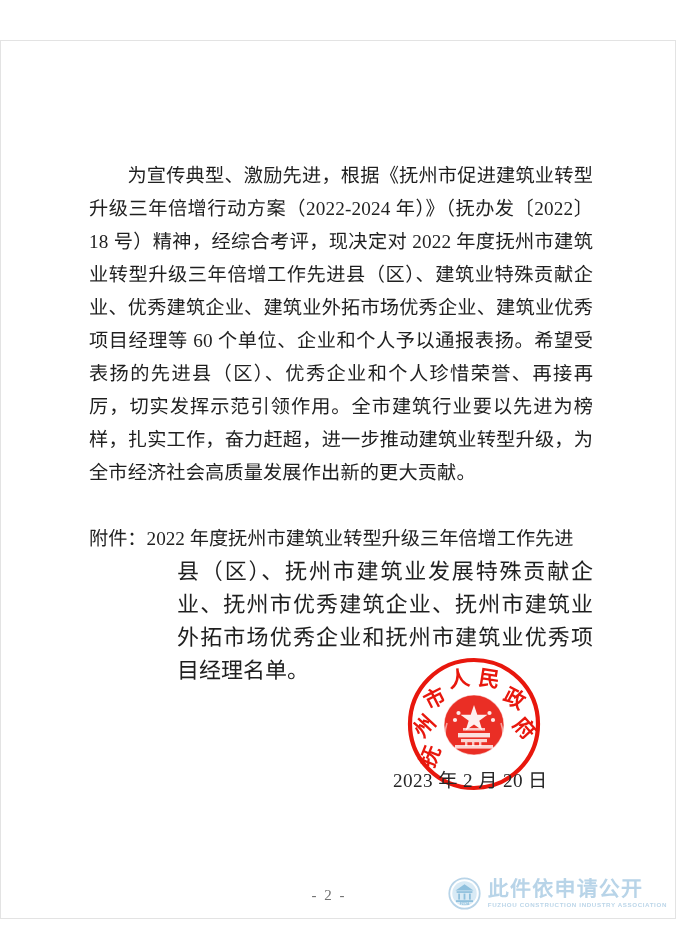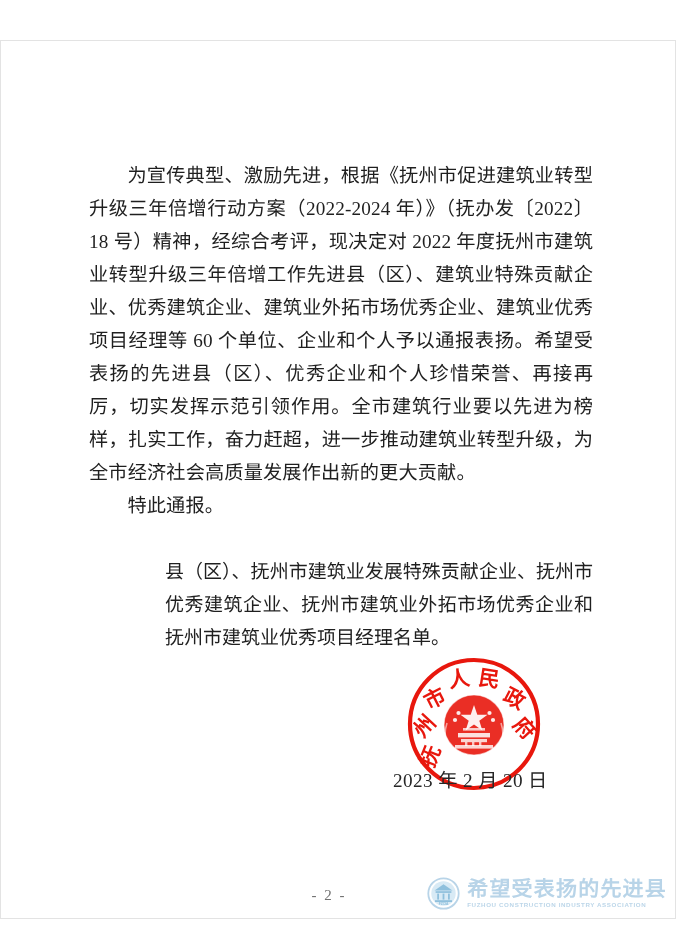--- a/index.html
+++ b/index.html
@@ -55,21 +55,21 @@
     font-size: 19.2px;
     line-height: 33px;
     color: #1f1f1f;
     text-align: justify;
     text-justify: inter-character;
     padding-left: 2em;
     text-indent: -2em;
   }
   .attach-cont {
     margin: 0;
-    font-size: 19px;
+    font-size: 22px;
     line-height: 33px;
     color: #1f1f1f;
     text-align: justify;
     text-justify: inter-character;
     padding-left: 4em;
   }
 
   
   #seal {
     position: absolute;
@@ -160,24 +160,24 @@
 </style>
 </head>
 <body>
 
 <div id="page">
 
   <div class="body-block">
 
     <p class="para indent-2">为宣传典型、激励先进，根据《抚州市促进建筑业转型升级三年倍增行动方案（2022-2024 年）》（抚办发〔2022〕18 号）精神，经综合考评，现决定对 2022 年度抚州市建筑业转型升级三年倍增工作先进县（区）、建筑业特殊贡献企业、优秀建筑企业、建筑业外拓市场优秀企业、建筑业优秀项目经理等 60 个单位、企业和个人予以通报表扬。希望受表扬的先进县（区）、优秀企业和个人珍惜荣誉、再接再厉，切实发挥示范引领作用。全市建筑行业要以先进为榜样，扎实工作，奋力赶超，进一步推动建筑业转型升级，为全市经济社会高质量发展作出新的更大贡献。</p>
 
-    <p class="para indent-2">特此通报。</p>
 
     <div class="gap-line"></div>
 
+    <p class="attach">附件：2022 年度抚州市建筑业转型升级三年倍增工作先进</p>
 
     <p class="attach-cont">县（区）、抚州市建筑业发展特殊贡献企业、抚州市优秀建筑企业、抚州市建筑业外拓市场优秀企业和抚州市建筑业优秀项目经理名单。</p>
   </div>
 
   <div id="seal">
     <svg viewBox="0 0 138 138" xmlns="http://www.w3.org/2000/svg" aria-hidden="true">
       <defs>
         <path id="sealArc" d="M 69,132 m 0,-56 A 56,56 0 1 1 68.9,-56" fill="none"></path>
         <path id="sealArcTop" d="M 17,69 A 52,52 0 0 1 121,69" fill="none"></path>
       </defs>
@@ -242,18 +242,18 @@
         <path d="M 7.5,13.5 L 16.5,7.2 L 25.5,13.5 Z" fill="#8fc0dd"></path>
         <rect x="8.6" y="14.2" width="15.8" height="1.7" fill="#8fc0dd"></rect>
         <rect x="10.2" y="16.6" width="1.8" height="6" fill="#8fc0dd"></rect>
         <rect x="15.6" y="16.6" width="1.8" height="6" fill="#8fc0dd"></rect>
         <rect x="21.0" y="16.6" width="1.8" height="6" fill="#8fc0dd"></rect>
         <rect x="8.0" y="23.2" width="17" height="1.8" fill="#8fc0dd"></rect>
         <text x="16.5" y="28.3" text-anchor="middle" font-family="'Liberation Sans', sans-serif" font-size="3.3" font-weight="bold" fill="#8fc0dd">FZCIA</text>
       </svg>
     </span>
     <span class="wm-text-group">
-      <span class="wm-cn">希望受表扬的先进县</span>
+      <span class="wm-cn">此件依申请公开</span>
       <span class="wm-en">FUZHOU CONSTRUCTION INDUSTRY ASSOCIATION</span>
     </span>
   </div>
 
 </div>
 
 </body></html>

